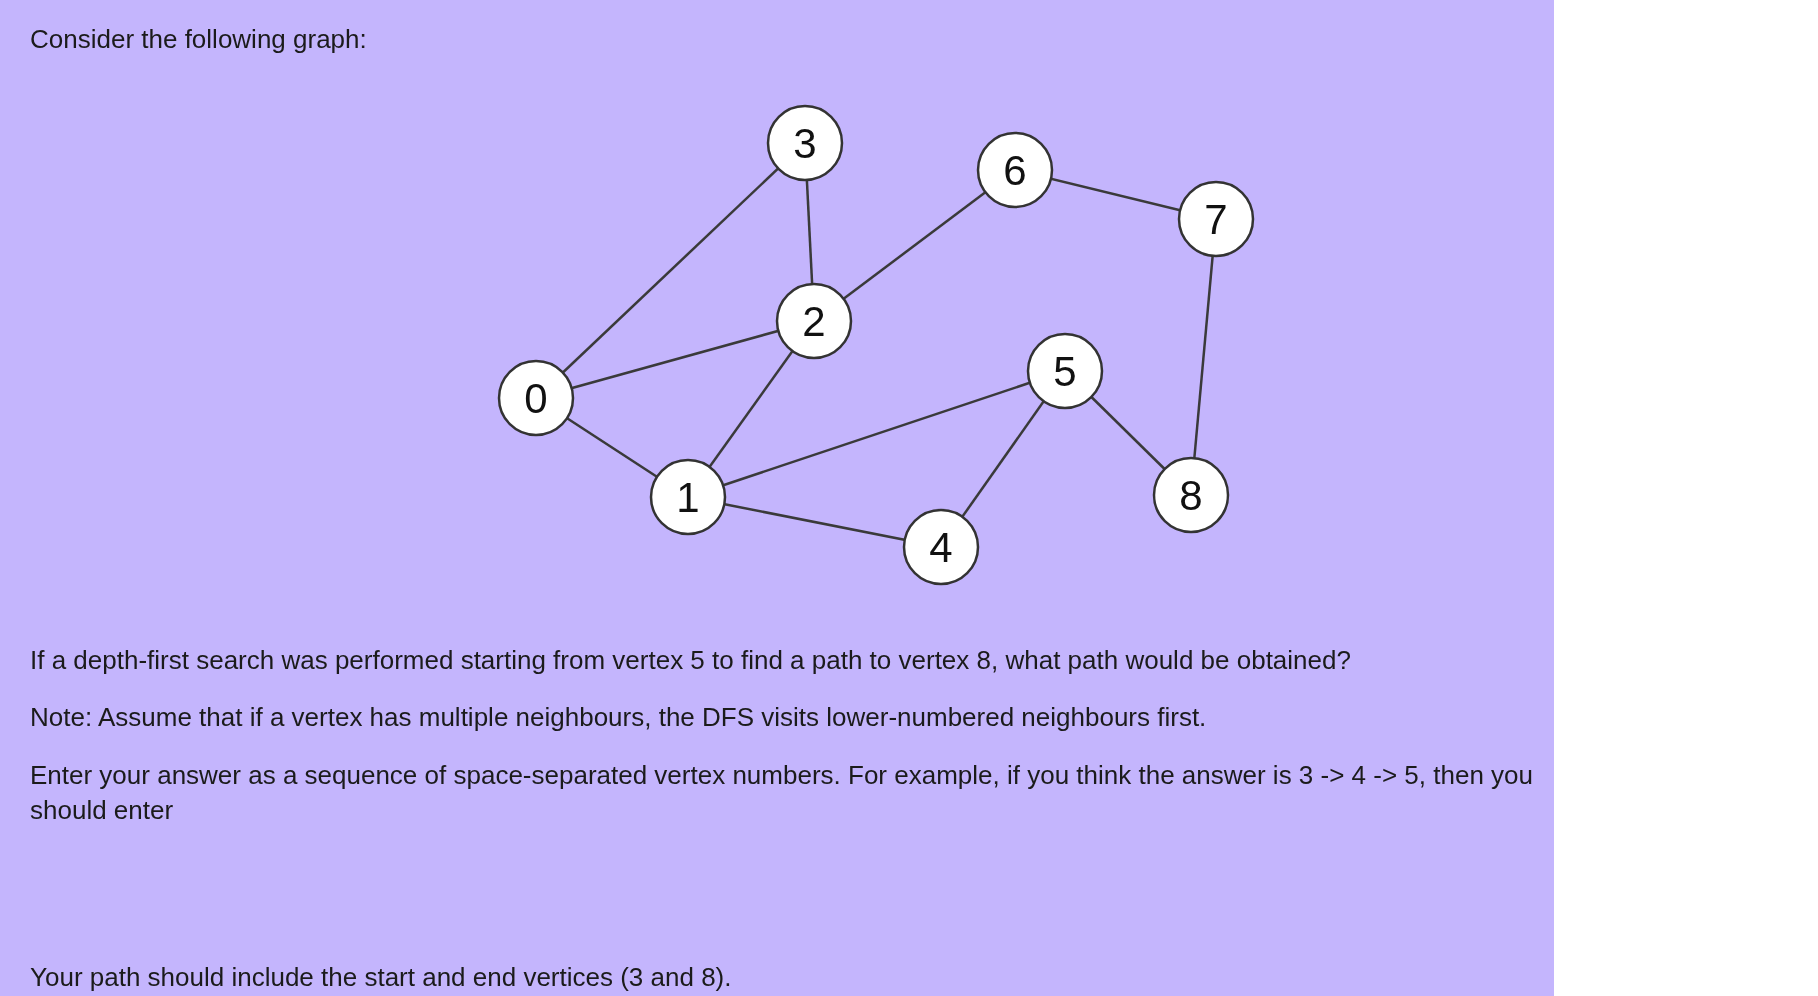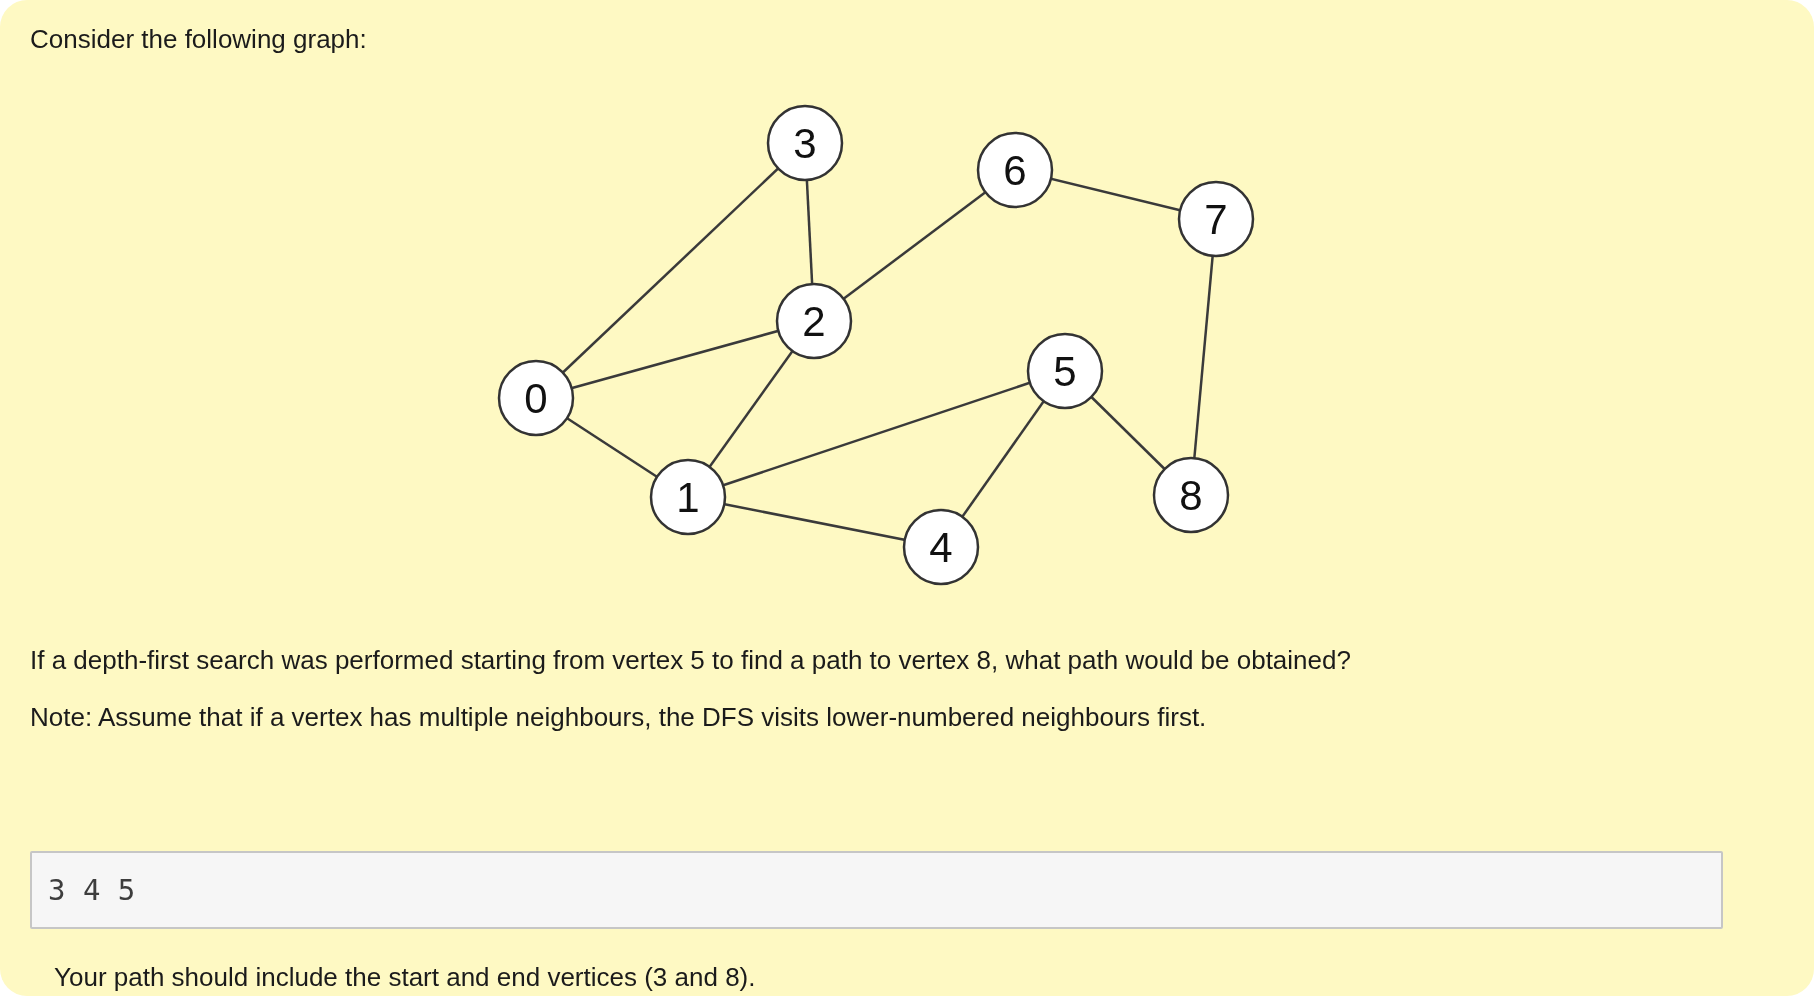--- a/index.html
+++ b/index.html
@@ -4,25 +4,24 @@
 <style>
   html, body {
     margin: 0;
     padding: 0;
     background: #ffffff;
     font-family: "Liberation Sans", sans-serif;
     color: #1b1b1b;
   }
   .page {
     position: relative;
-    width: 1814px;
+    width: 1554px;
     height: 996px;
     overflow: hidden;
-    background: #fef9c3;
-    border-radius: 27px;
+    background: #c4b5fd;
   }
   .para {
     position: absolute;
     left: 30px;
     font-size: 26px;
     line-height: 35px;
     color: #1b1b1b;
     white-space: nowrap;
   }
   .para b { font-weight: normal; }
@@ -85,18 +84,18 @@
       <circle cx="1216" cy="219" r="37" fill="#ffffff" stroke="#333333" stroke-width="2.5"></circle>
       <text x="1216" y="219" dy="0.35em" text-anchor="middle" fill="#111111" font-size="42" font-family="&quot;Liberation Sans&quot;, sans-serif">7</text>
       <circle cx="1191" cy="495" r="37" fill="#ffffff" stroke="#333333" stroke-width="2.5"></circle>
       <text x="1191" y="495" dy="0.35em" text-anchor="middle" fill="#111111" font-size="42" font-family="&quot;Liberation Sans&quot;, sans-serif">8</text>
     </svg>
 
   <div class="para" style="top: 643px;">If a depth-first search was performed starting from vertex 5 to find a path to vertex 8, what path would be obtained?</div>
 
   <div class="para" style="top: 700px;"><b>Note:</b><span> Assume that if a vertex has multiple neighbours, the DFS visits lower-numbered neighbours first.</span></div>
 
+  <div class="para" style="top: 758px;"><span>Enter your answer as a sequence of space-separated vertex numbers. For example, if you think the answer is 3 -&gt; 4 -&gt; 5, then you</span><br><span>should enter</span></div>
 
-  <input class="answer-box" type="text" value="3 4 5" style="">
 
-  <div class="para" style="top: 960px; margin-left: 24px;">Your path should include the start and end vertices (3 and 8).</div>
+  <div class="para" style="top: 960px;">Your path should include the start and end vertices (3 and 8).</div>
 
 </div>
 
 </body></html>

